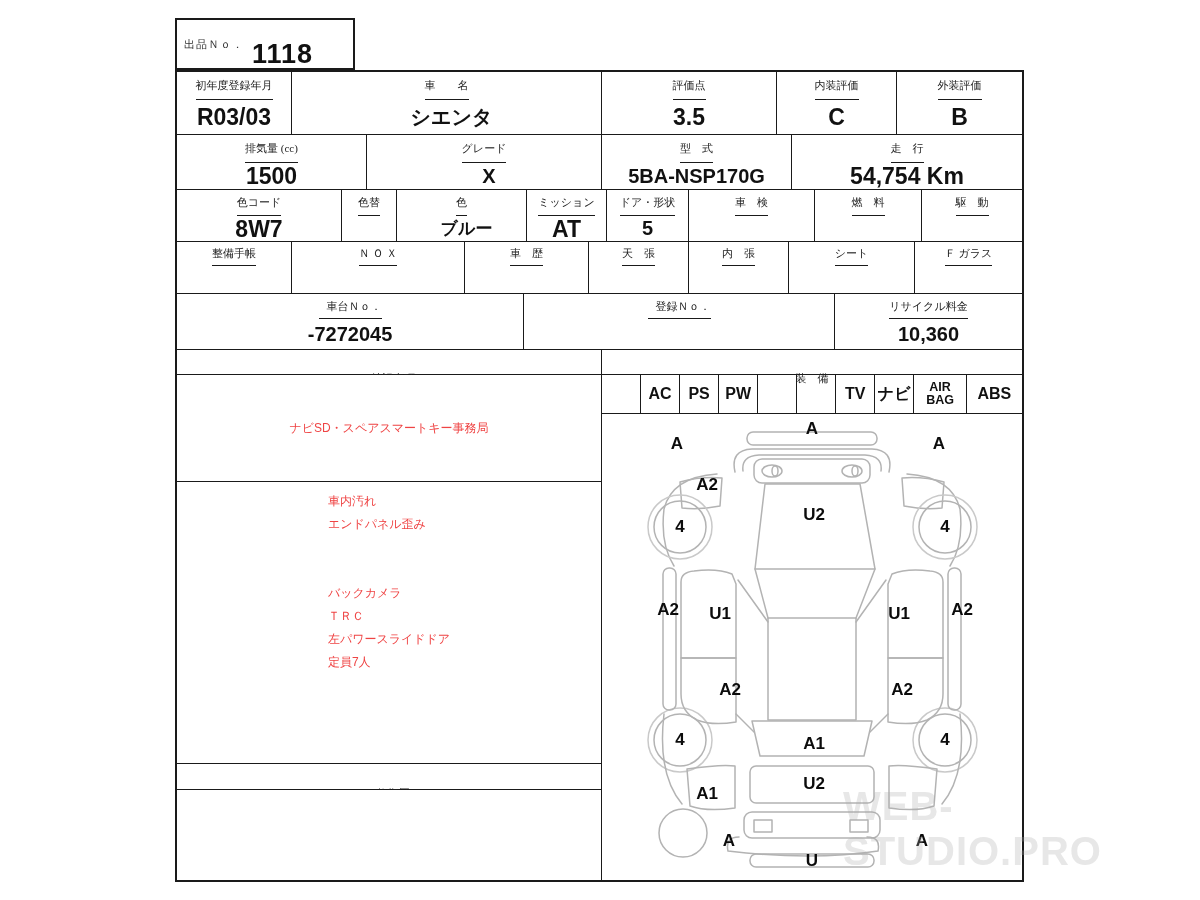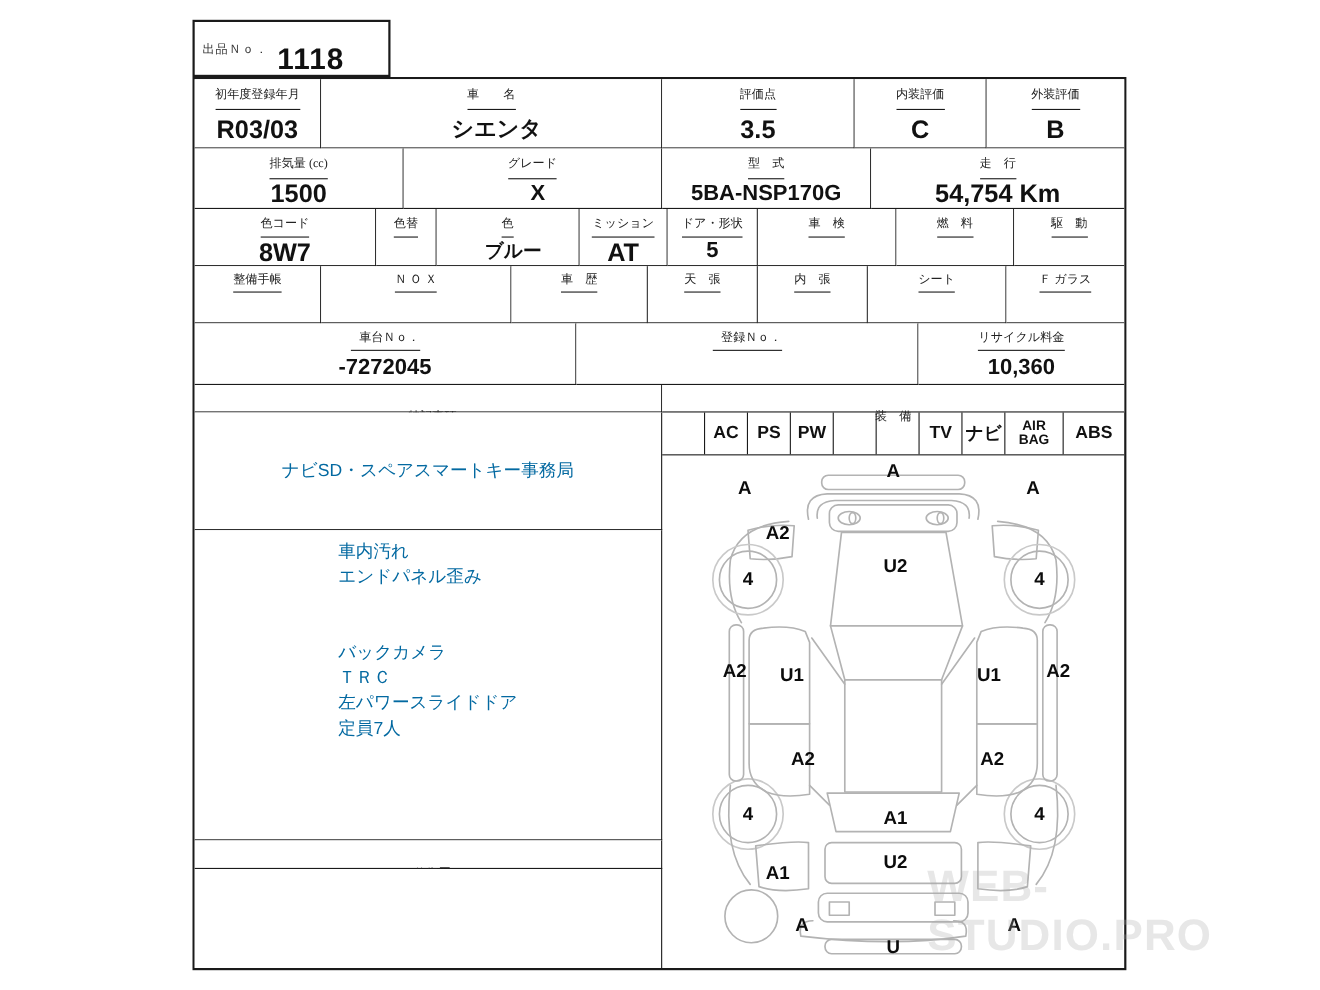--- a/index.html
+++ b/index.html
@@ -19,21 +19,21 @@
   .cell.nobottom{border-bottom:none;}
   .h{font-family:"Liberation Serif",serif;font-size:11px;color:#222;text-align:center;
         border-bottom:1px solid #1a1a1a;display:flex;align-items:center;justify-content:center;flex:0 0 auto;}
   .h.left{justify-content:flex-start;padding-left:8px;}
   .h.noline{border-bottom:none;margin-top:16px;}
   .v{flex:1;display:flex;align-items:center;justify-content:center;font-weight:bold;font-size:20px;}
   .v.left{justify-content:flex-start;padding-left:10px;}
   .v.big{font-size:23px;}
   .v.mid{font-size:17px;}
   
-  .notes-box{font-size:16px;color:#0369a1;padding:6px 10px;box-sizing:border-box;}
+  .notes-box{font-size:12px;color:#ef4444;padding:6px 10px;box-sizing:border-box;}
   .notes1{display:flex;align-items:center;}
   .notes-line{height:23px;line-height:23px;white-space:pre;}
   
   .equip-row{position:absolute;left:425px;top:303px;width:420px;height:39px;box-sizing:border-box;
         border-bottom:1.5px solid #1a1a1a;display:flex;}
   .equip-cell{flex:1;border-right:1.5px solid #1a1a1a;display:flex;align-items:center;justify-content:center;
         font-weight:bold;font-size:16px;color:#111;box-sizing:border-box;text-align:center;}
   .equip-cell:last-child{border-right:none;}
   .equip-cell:nth-child(9){flex:1.25;font-size:12.5px;line-height:1.05;padding:0 2px;}
   .equip-cell:nth-child(10){flex:1.45;}

